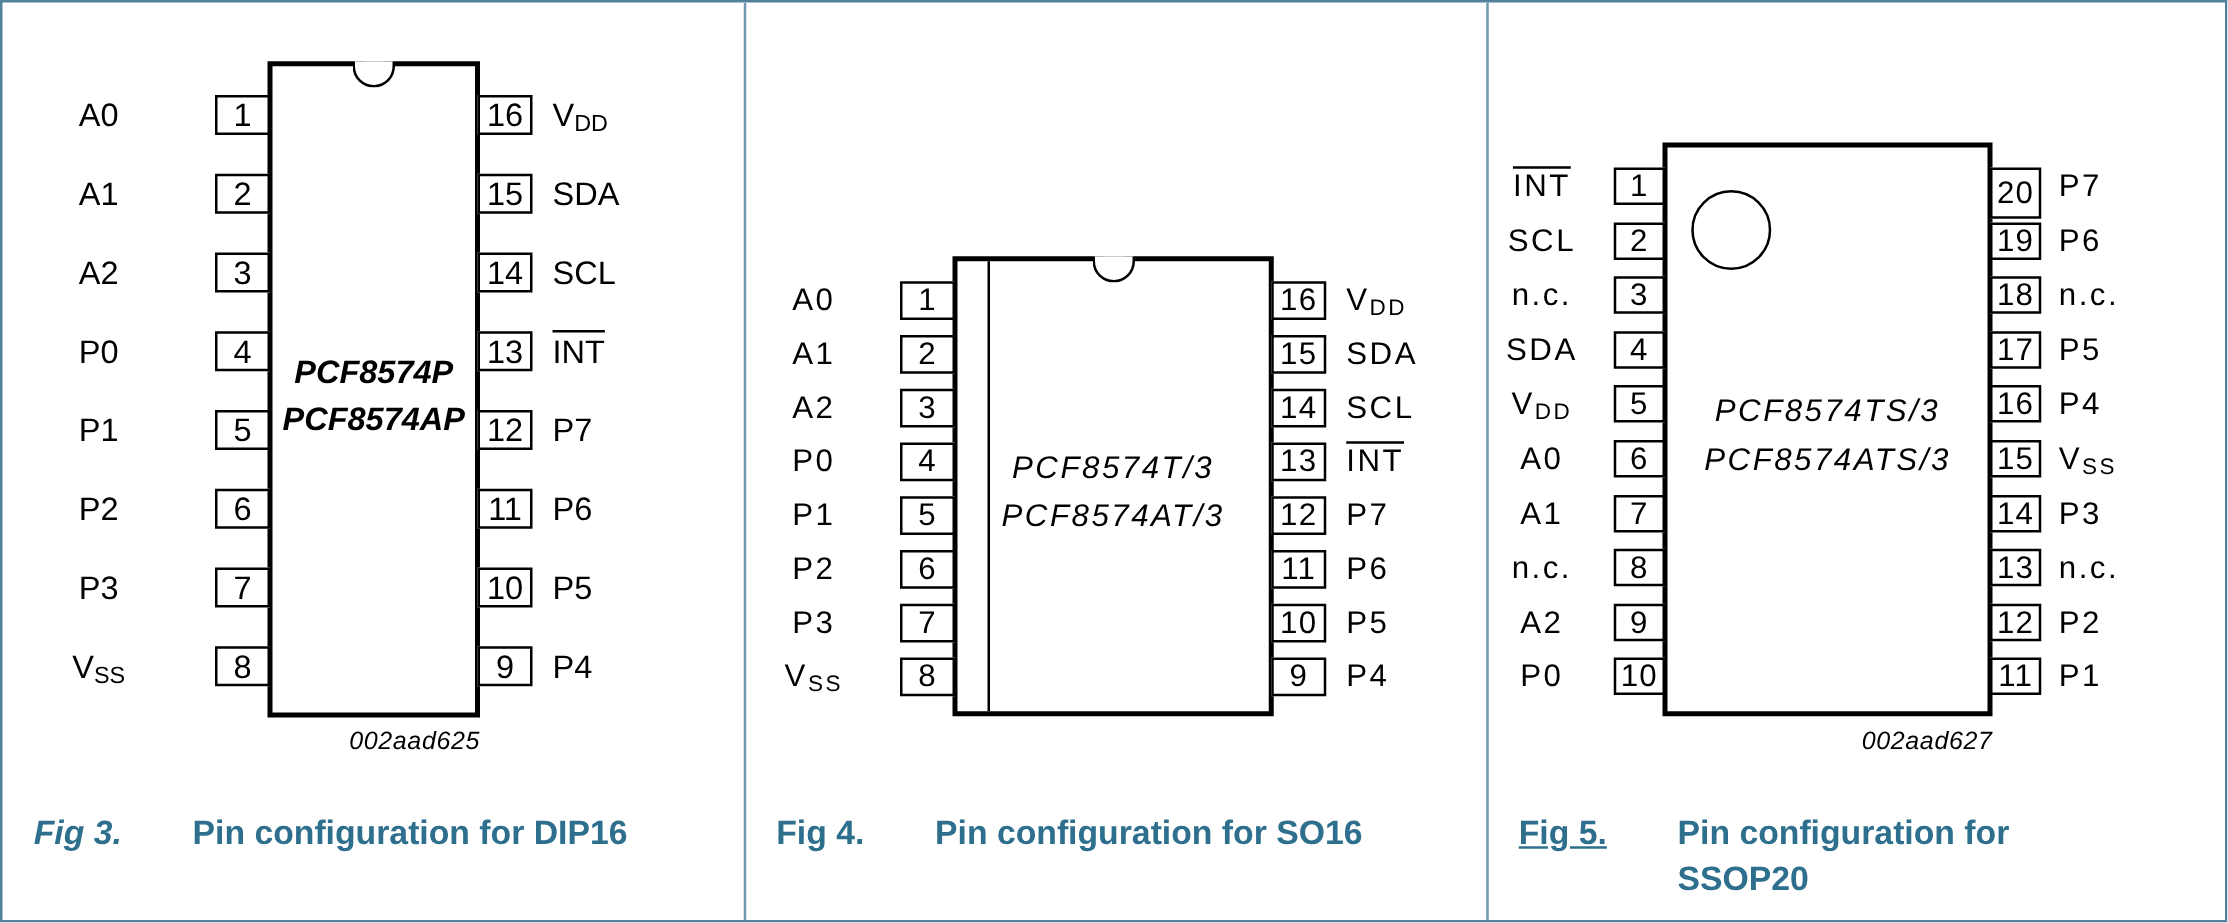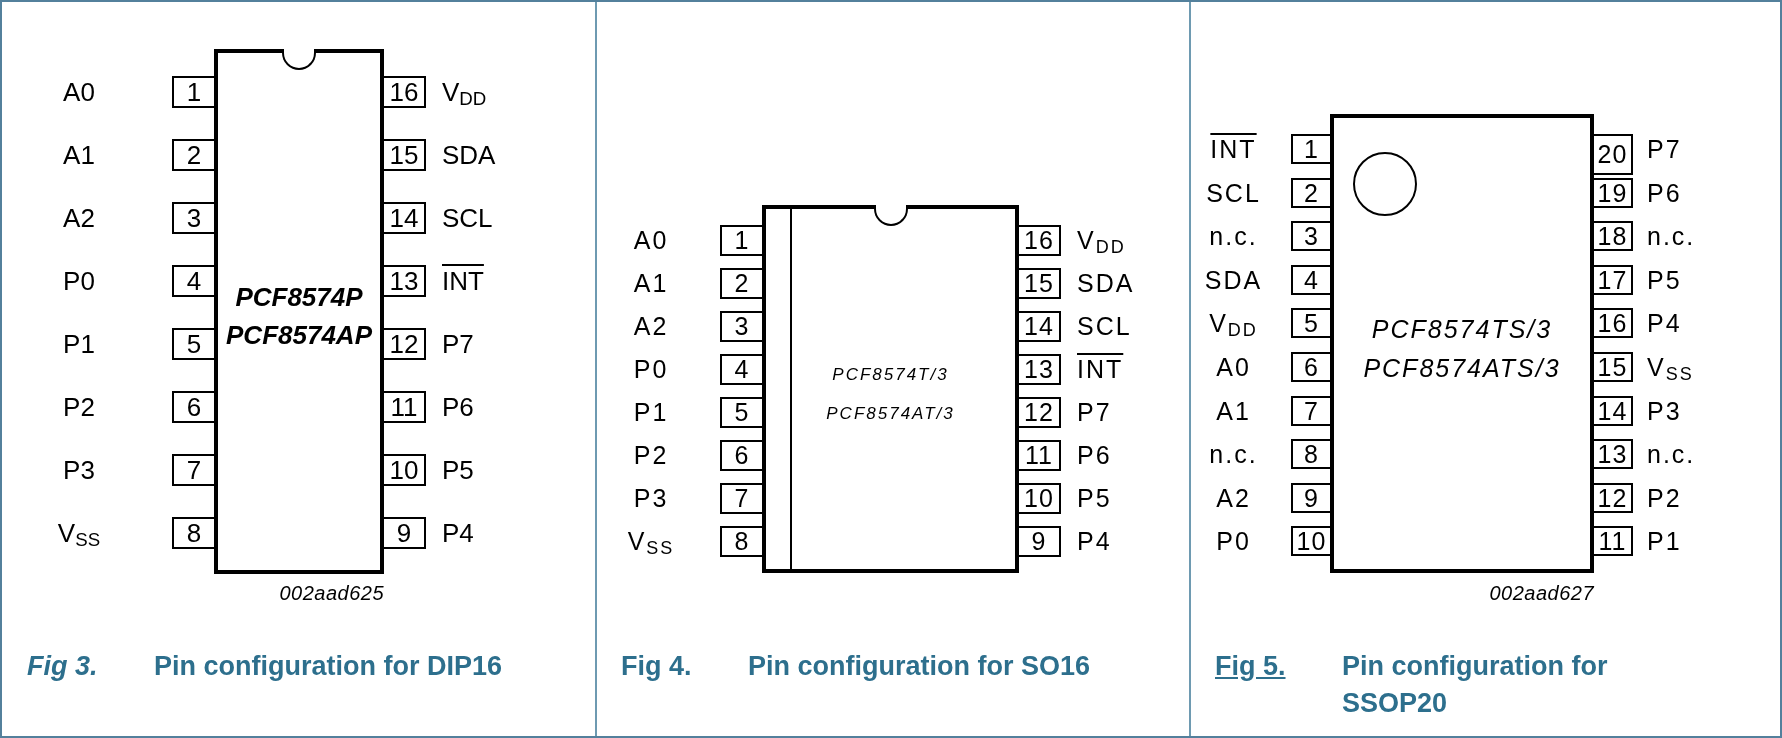--- a/index.html
+++ b/index.html
@@ -112,21 +112,21 @@
       <div class="pin-lab right" style="left: 440px; top: 514px; font-size: 26px;"><span>P4</span></div>
       <div class="watermark" style="left: 82px; width: 300px; top: 580px;">002aad625</div>
       <div class="cap-num" style="left: 25px; top: 646px; font-style: italic;">Fig 3.</div>
       <div class="cap-text" style="left: 152px; top: 646px; width: 440px;">Pin configuration for DIP16</div>
     </div>
     <div class="divider" style="left: 593px;"></div>
     <div class="panel" style="left: 594px;">
       <div class="chip" style="left: 166px; top: 203px; width: 257px; height: 368px;"></div>
       <div class="notch" style="left: 277.5px; top: 203px; width: 34px; height: 21px; border-radius: 0px 0px 17px 17px;"></div>
       <div class="inner-line" style="left: 194px; top: 207px; height: 360px;"></div>
-      <div class="chip-name spaced" style="left: 94.5px; width: 400px; top: 353px; line-height: 39px; font-size: 17px;">
+      <div class="chip-name spaced" style="left: 94.5px; width: 400px; top: 353px; line-height: 39px; font-size: 25px;">
         <div>PCF8574T/3</div>
         <div>PCF8574AT/3</div>
       </div>
       <div class="pin-box" style="left: 124px; top: 223px; width: 44px; height: 31px; font-size: 25px; letter-spacing: 1px;">
         <span>1</span>
       </div>
       <div class="pin-lab left spaced" style="left: 0px; width: 110px; top: 221px; font-size: 25px;"><span>A0</span></div>
       <div class="pin-box" style="left: 124px; top: 266px; width: 44px; height: 31px; font-size: 25px; letter-spacing: 1px;">
         <span>2</span>
       </div>

